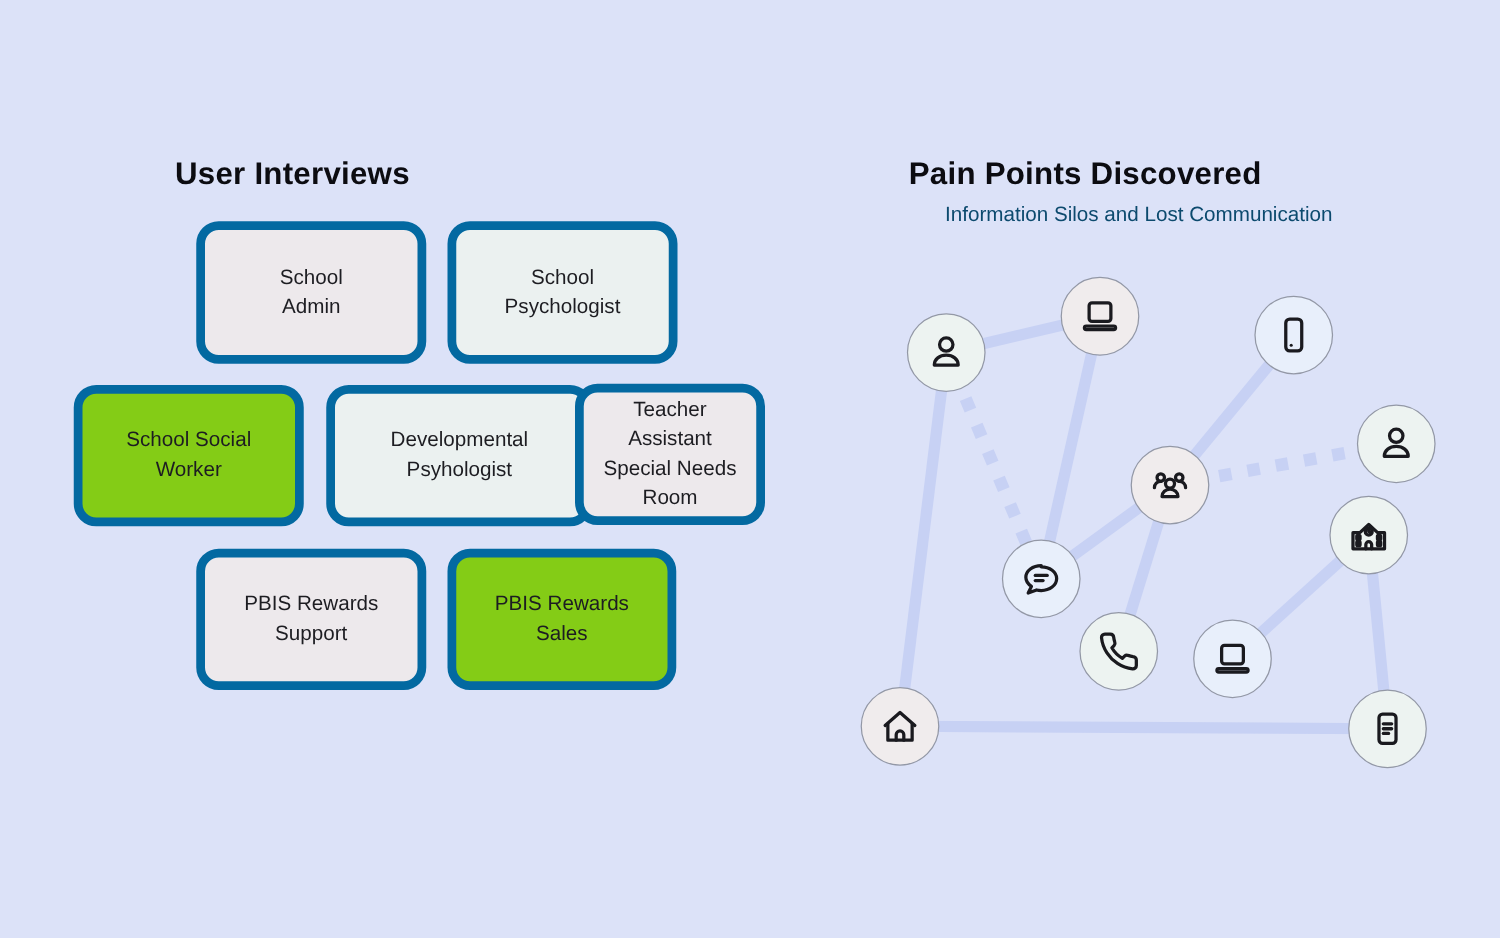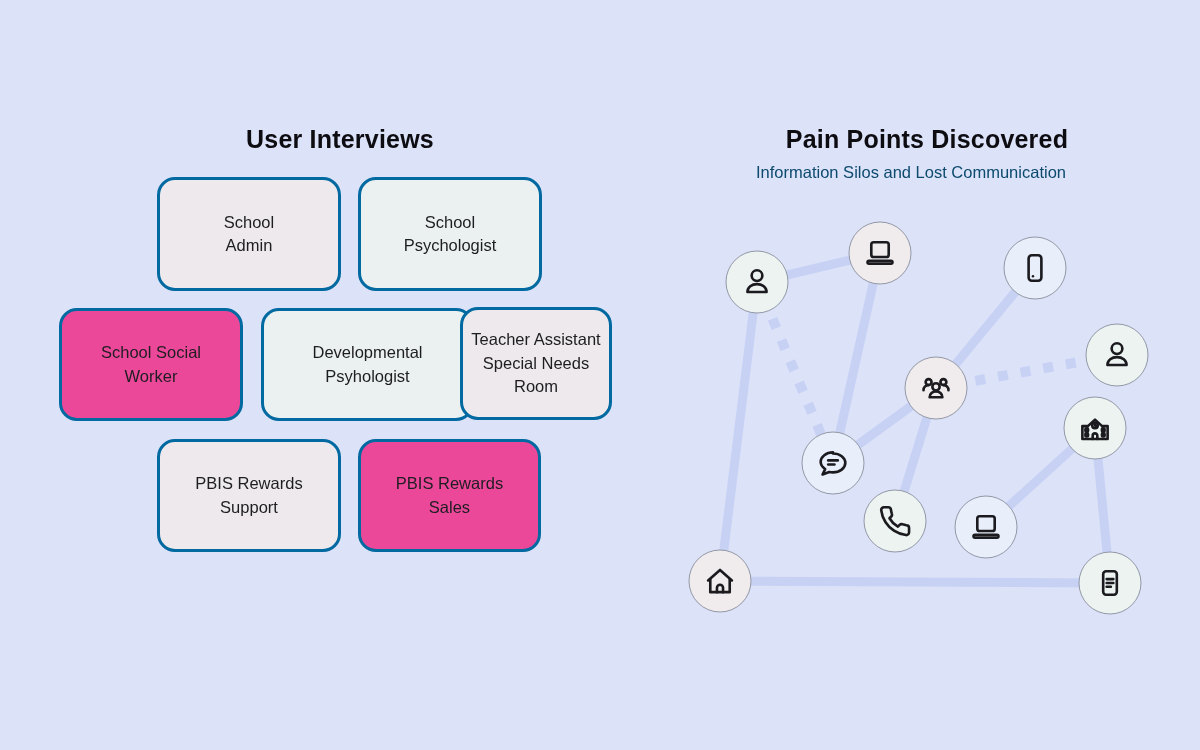--- a/index.html
+++ b/index.html
@@ -2,36 +2,36 @@
 <html><head>
 <meta charset="utf-8">
 <style>
   html,body{margin:0;padding:0;}
   body{
     width:1200px;height:750px;position:relative;overflow:hidden;
     background:#dce2f8;
     font-family:"Liberation Sans", sans-serif;
   }
   .section-title{
-    position:absolute;width:400px;text-align:center;
+    position:absolute;width:400px;
     font-size:25px;font-weight:700;color:#0c0c11;letter-spacing:.2px;
   }
   .section-subtitle{
     position:absolute;width:400px;text-align:center;
     font-size:16.5px;font-weight:400;color:#0c4a6e;
   }
   .card{
-    position:absolute;border-radius:18px;border:3px solid #0369a1;
+    position:absolute;border-radius:18px;border:7px solid #0369a1;
     display:flex;align-items:center;justify-content:center;text-align:center;
     white-space:pre-line;font-size:16.5px;line-height:1.42;color:#1d1d22;
     box-sizing:border-box;padding:8px;
   }
   .v-pink{background:#ede9ec;}
   .v-green{background:#ebf1f0;}
-  .v-blue{background:#ec4899;}
+  .v-blue{background:#84cc16;}
   #network{position:absolute;left:655px;top:195px;}
   .edge{stroke:#c7d1f4;stroke-width:9;fill:none;}
   .edge.dashed{stroke-width:10;stroke-dasharray:10 13;stroke-dashoffset:6;}
   .node-circle{stroke:#9398a6;stroke-width:1;}
   .nv-pink{fill:#f0eced;}
   .nv-green{fill:#edf3f1;}
   .nv-blue{fill:#e8effb;}
   .icon-stroke{fill:none;stroke:#1a1a1f;stroke-width:1.8;stroke-linecap:round;stroke-linejoin:round;}
   .icon-fill{fill:#1a1a1f;stroke:none;}
 </style>

